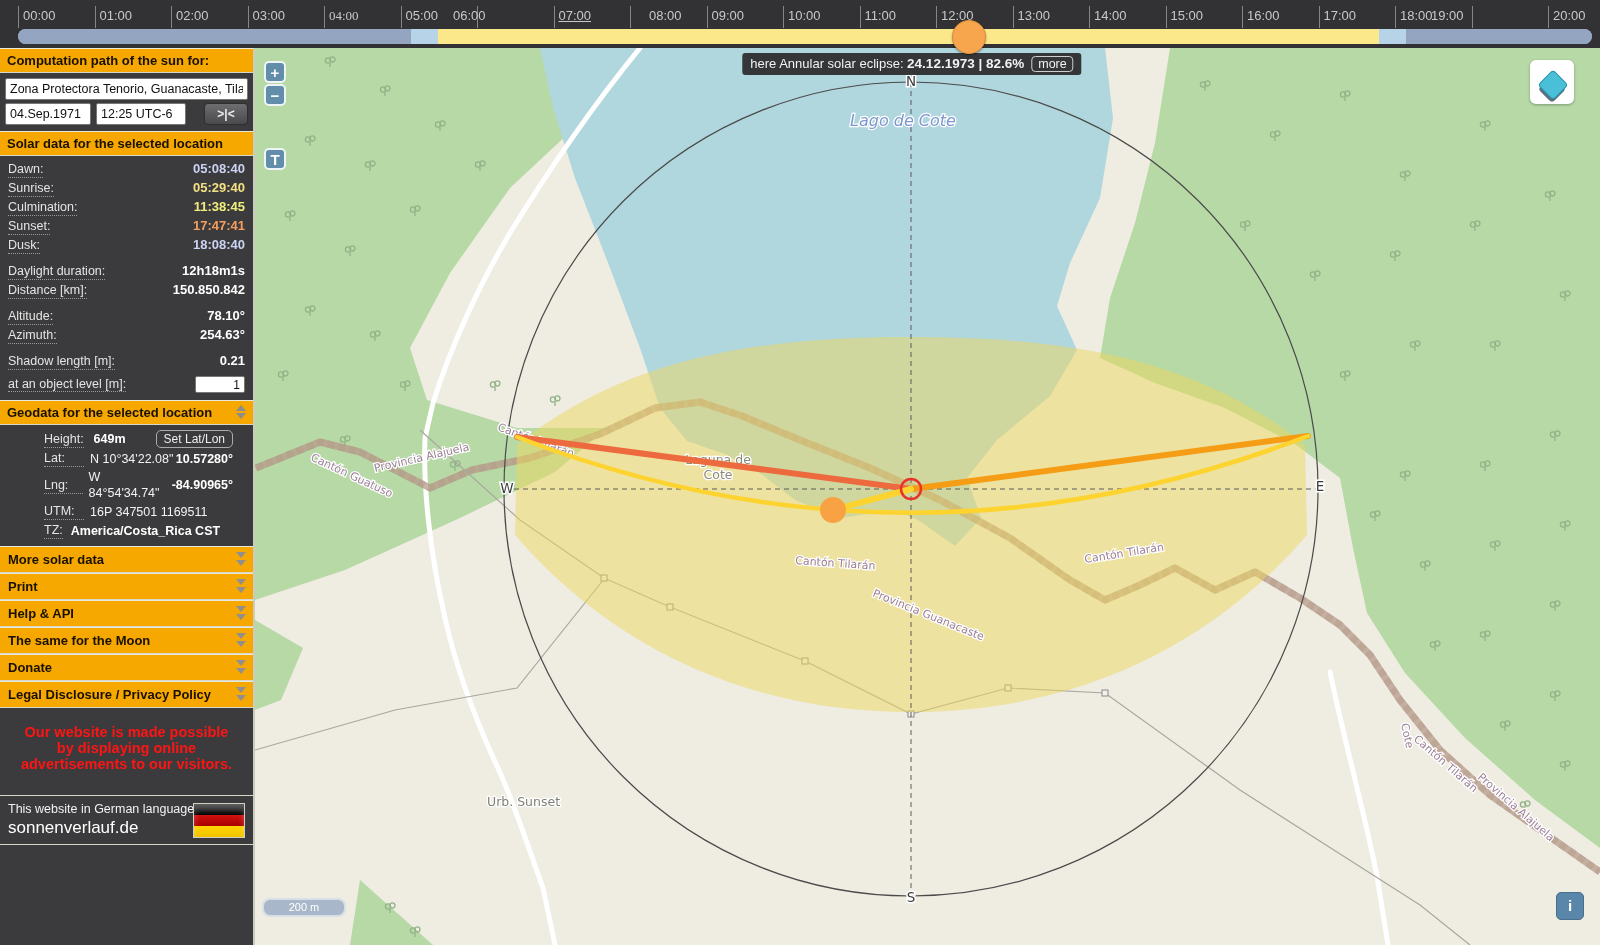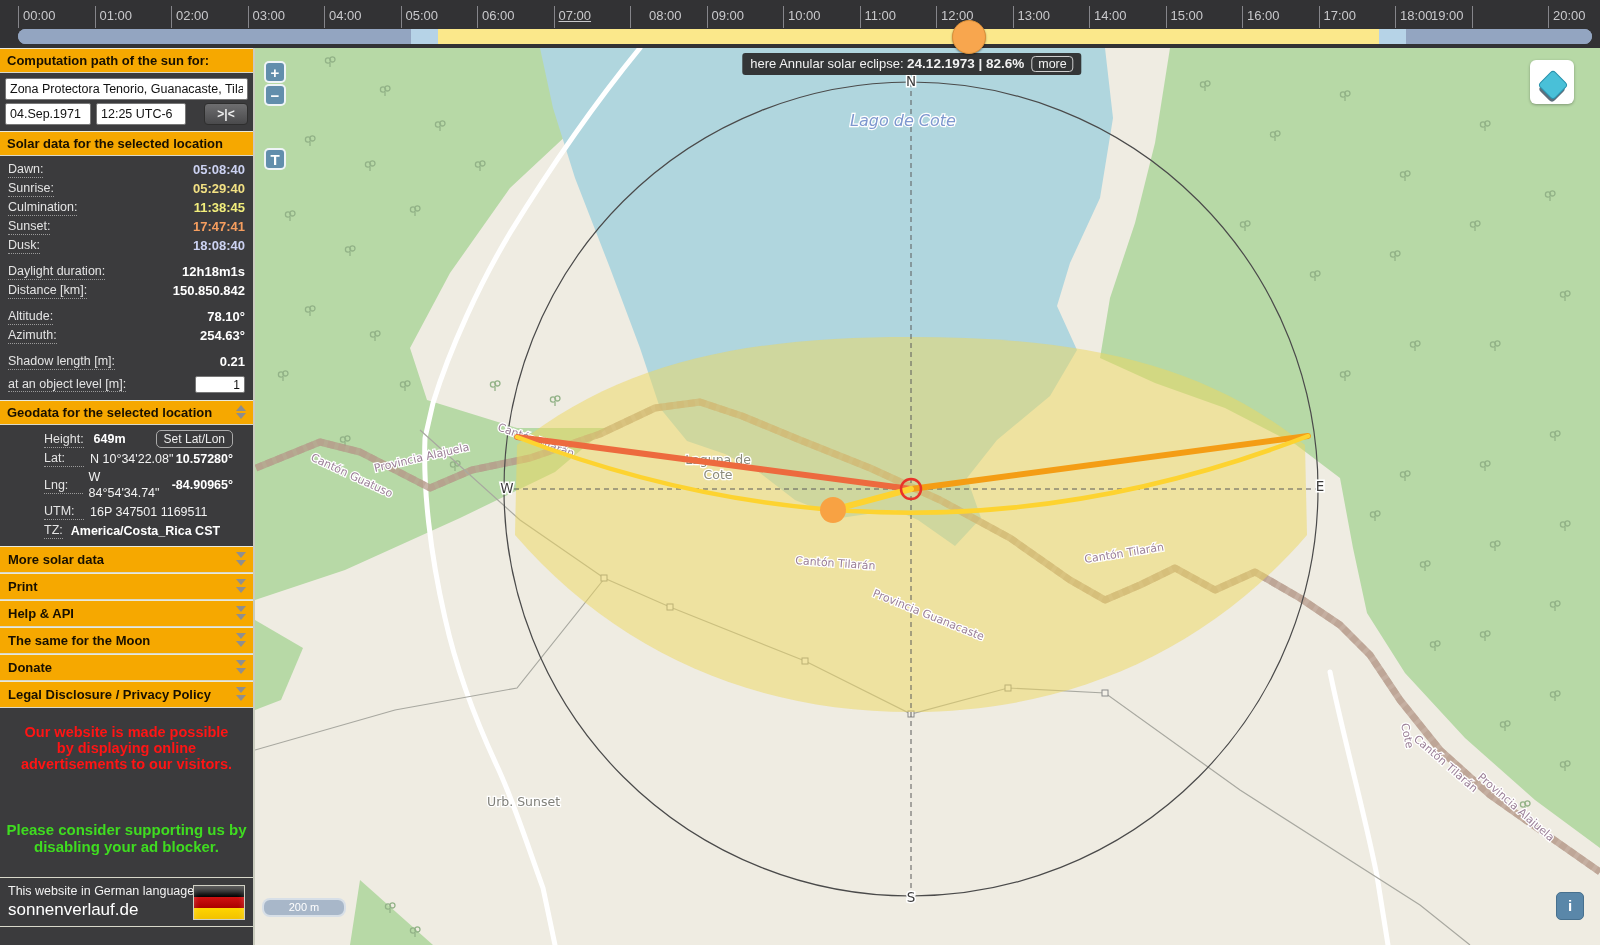--- a/index.html
+++ b/index.html
@@ -21,21 +21,21 @@
   .hdr{background:#f6a800;color:#181000;font-weight:bold;font-size:13px;padding:4px 7px;
        border-top:1px solid #e9e9db;border-bottom:1px solid #d8d8ca;position:relative;}
   .inp{background:#fff;color:#111;border:1px solid #777;border-radius:2px;font-size:12.5px;
        font-family:"Liberation Sans",sans-serif;padding:2px 4px;box-sizing:border-box;height:22px;}
   #loc-row{margin:5px 5px 3px 5px;}
   #loc-input{width:243px;}
   #dt-row{display:flex;gap:5px;margin:2px 5px 6px 5px;align-items:center;}
   #date-input{width:86px;} #time-input{width:90px;}
   #sync-btn{margin-left:auto;width:44px;height:22px;background:linear-gradient(#6e6e70,#4a4a4c);
             color:#eee;border:1px solid #2e2e2e;border-radius:4px;font-size:12px;font-weight:bold;cursor:pointer;}
-  .row{display:flex;justify-content:space-between;align-items:flex-end;padding:1px 8px;font-size:12.5px;line-height:16px;}
+  .row{display:flex;justify-content:space-between;align-items:flex-start;padding:1px 8px;font-size:12.5px;line-height:16px;}
   .row.gap{margin-top:7px;}
   .lbl{color:#e4e4e4;border-bottom:1px dotted #9a9a9a;}
   .val{font-weight:bold;font-size:13px;color:#fff;}
   #solar-rows{padding:4px 0 2px 0;}
   #obj-row{display:flex;justify-content:space-between;align-items:center;padding:3px 8px 7px 8px;font-size:12.5px;}
   #obj-input{width:50px;height:17px;text-align:right;font-size:12px;}
   .updown i,.chev i{display:block;width:0;height:0;border-left:5px solid transparent;border-right:5px solid transparent;}
   .updown{position:absolute;right:7px;top:4px;} 
   .updown .up{border-bottom:6px solid #8d8d8d;margin-bottom:2px;}
   .updown .dn{border-top:6px solid #8d8d8d;}
@@ -94,25 +94,25 @@
   <div id="tl-labels">
       <div class="tl-tick" style="left: 18px;"></div>
       <div class="tl-label" style="left: 23px;">00:00</div>
       <div class="tl-tick" style="left: 94.5px;"></div>
       <div class="tl-label" style="left: 99.5px;">01:00</div>
       <div class="tl-tick" style="left: 171px;"></div>
       <div class="tl-label" style="left: 176px;">02:00</div>
       <div class="tl-tick" style="left: 247.5px;"></div>
       <div class="tl-label" style="left: 252.5px;">03:00</div>
       <div class="tl-tick" style="left: 324px;"></div>
-      <div class="tl-label" style="left: 329px;">04:00</div>
+      <div class="tl-label" style="left: 329px; font-family: Liberation Serif, serif;">04:00</div>
       <div class="tl-tick" style="left: 400.5px;"></div>
       <div class="tl-label" style="left: 405.5px;">05:00</div>
       <div class="tl-tick" style="left: 477px;"></div>
-      <div class="tl-label" style="left: 482px;">06:00</div>
+      <div class="tl-label" style="left: 453px;">06:00</div>
       <div class="tl-tick" style="left: 553.5px;"></div>
       <div class="tl-label" style="left: 558.5px; text-decoration: underline;">07:00</div>
       <div class="tl-tick" style="left: 630px;"></div>
       <div class="tl-label" style="left: 649px;">08:00</div>
       <div class="tl-tick" style="left: 706.5px;"></div>
       <div class="tl-label" style="left: 711.5px;">09:00</div>
       <div class="tl-tick" style="left: 783px;"></div>
       <div class="tl-label" style="left: 788px;">10:00</div>
       <div class="tl-tick" style="left: 859.5px;"></div>
       <div class="tl-label" style="left: 864.5px;">11:00</div>
@@ -262,24 +262,20 @@
       <div class="menu-bar"><span>Legal Disclosure / Privacy Policy</span><span class="chev">
           <i></i>
           <i></i>
         </span></div>
     </div>
 
   <div id="ad-red">
     <div>Our website is made possible</div>
     <div>by displaying online</div>
     <div>advertisements to our visitors.</div>
-  </div>
-  <div id="ad-green">
-    <div>Please consider supporting us by</div>
-    <div>disabling your ad blocker.</div>
   </div>
 
   <div id="lang-row">
     <div id="lang-note">This website in German language</div>
     <div id="lang-site">sonnenverlauf.de</div>
     <div id="flag"></div>
   </div>
 </div>
 
 <div id="map">

